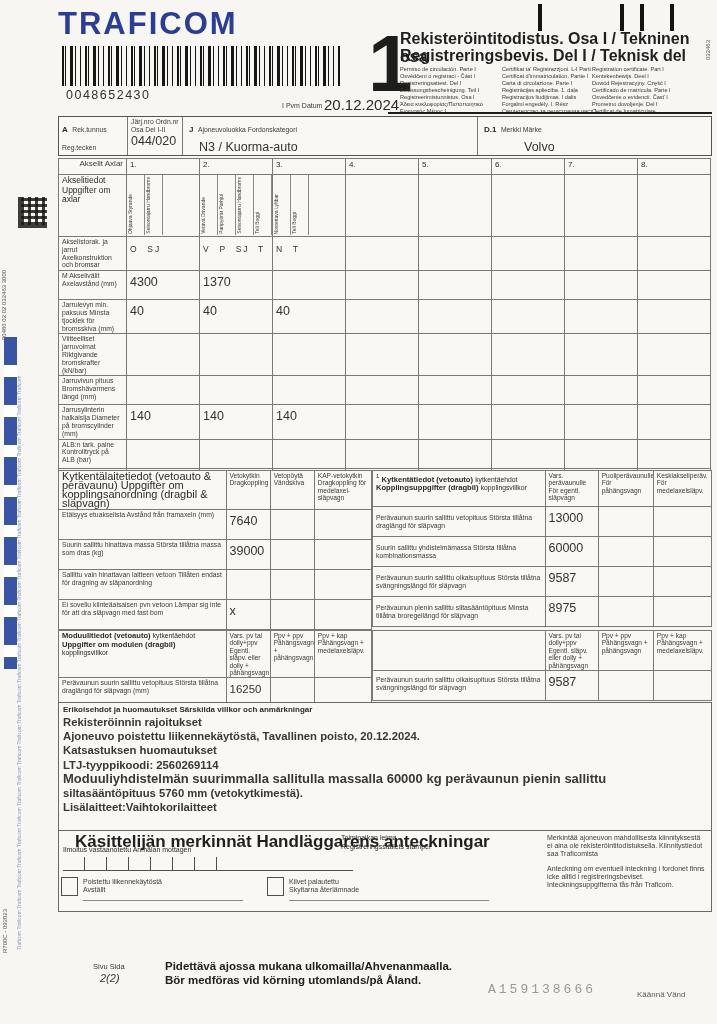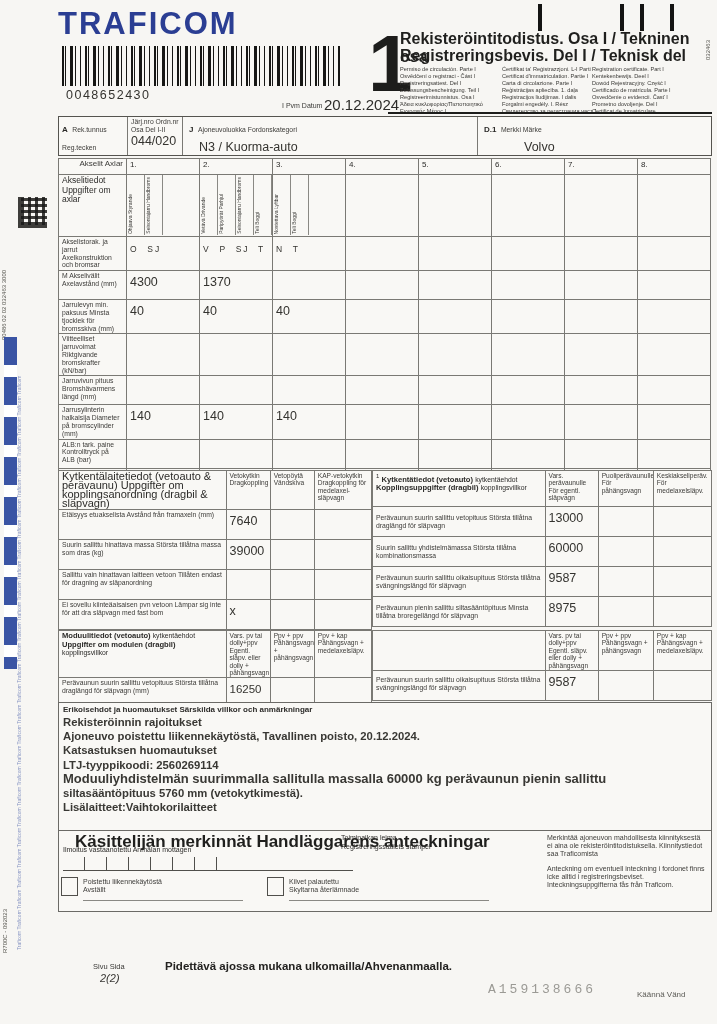--- a/index.html
+++ b/index.html
@@ -506,16 +506,17 @@
       <div class="finetext">Kilvet palautettu</div>
       <div class="finetext">Skyltarna återlämnade</div>
     </div>
     <div class="finetext" style="position:absolute;left:488px;top:3px;width:158px;">Merkintää ajoneuvon mahdollisesta kiinnityksestä ei aina ole rekisteröintitodistuksella. Kiinnitystiedot saa Traficomista</div>
     <div class="finetext" style="position:absolute;left:488px;top:34px;width:158px;">Anteckning om eventuell inteckning i fordonet finns icke alltid i registreringsbeviset. Inteckningsuppgifterna fås från Traficom.</div>
   </div>
 
   <div class="abs" style="left:93px;top:962px;font-size:7.5px;color:#3a3936;">Sivu Sida</div>
   <div class="abs" style="left:100px;top:972px;font-size:11px;color:#3a3936;font-style:italic;">2(2)</div>
   <div class="abs" style="left:165px;top:960px;font-size:11.5px;font-weight:bold;color:#232220;">Pidettävä ajossa mukana ulkomailla/Ahvenanmaalla.</div>
+  <div class="abs" style="left:165px;top:974px;font-size:11.5px;font-weight:bold;color:#232220;">Bör medföras vid körning utomlands/på Åland.</div>
   <div class="abs" style="left:488px;top:982px;font-family:'Liberation Mono',monospace;font-size:13px;letter-spacing:3px;color:#9b9a95;">A159138666</div>
   <div class="abs" style="left:637px;top:990px;font-size:8px;color:#5c5b56;">Käännä Vänd</div>
 
 </div>
 
 </body></html>

